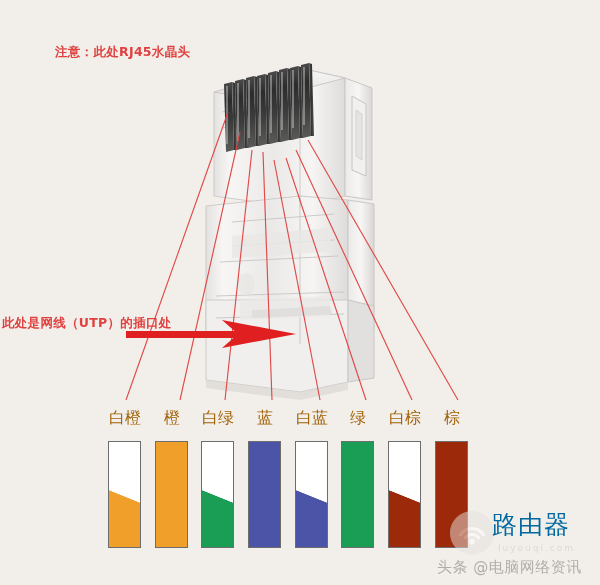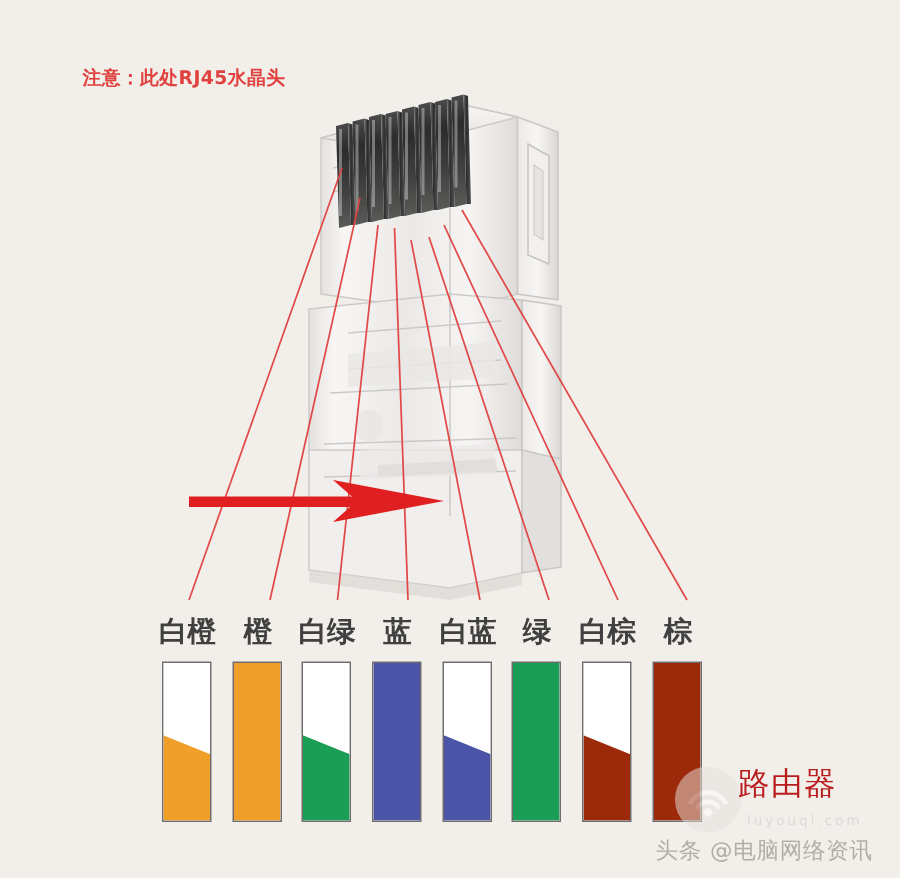--- a/index.html
+++ b/index.html
@@ -52,24 +52,24 @@
     letter-spacing: .3px;
     white-space: nowrap;
   }
 
   
   .wire-label {
     position: absolute;
     top: 408px;
     width: 48px;
     text-align: center;
-    font-size: 19px;
-    color: #404040;
+    font-size: 16px;
+    color: #a16207;
     font-family: "DejaVu Serif", "Liberation Serif", serif;
-    font-weight: 700;
+    font-weight: 400;
     letter-spacing: 0px;
     white-space: nowrap;
   }
 
   
   .swatch {
     position: absolute;
     top: 441px;
     width: 33px;
     height: 107px;
@@ -83,22 +83,22 @@
     left: 0; top: 0;
     width: 100%;
     height: 100%;
   }
 
   
   #wm-router {
     position: absolute;
     left: 492px;
     top: 508px;
-    font-size: 21px;
-    color: #b91c1c;
+    font-size: 25px;
+    color: #0369a1;
     font-family: "DejaVu Sans", "Liberation Sans", sans-serif;
     letter-spacing: 1px;
     white-space: nowrap;
   }
   #wm-router-url {
     position: absolute;
     left: 498px;
     top: 543px;
     font-size: 9px;
     color: #ddd9d5;
@@ -263,20 +263,21 @@
     <g fill="#e02020">
       <rect x="126" y="331" width="116" height="7"></rect>
       <path d="M222,320 L296,334 L222,348 L238,334 Z"></path>
     </g>
   </svg>
 
   <div id="notice">
     <div>注意：此处RJ45水晶头</div>
   </div>
 
+  <div id="utp-caption">此处是网线（UTP）的插口处</div>
 
   <div class="wire-label" style="left:101px">白橙</div>
   <div class="wire-label" style="left:148px">橙</div>
   <div class="wire-label" style="left:194px">白绿</div>
   <div class="wire-label" style="left:241px">蓝</div>
   <div class="wire-label" style="left:288px">白蓝</div>
   <div class="wire-label" style="left:334px">绿</div>
   <div class="wire-label" style="left:381px">白棕</div>
   <div class="wire-label" style="left:428px">棕</div>
 

